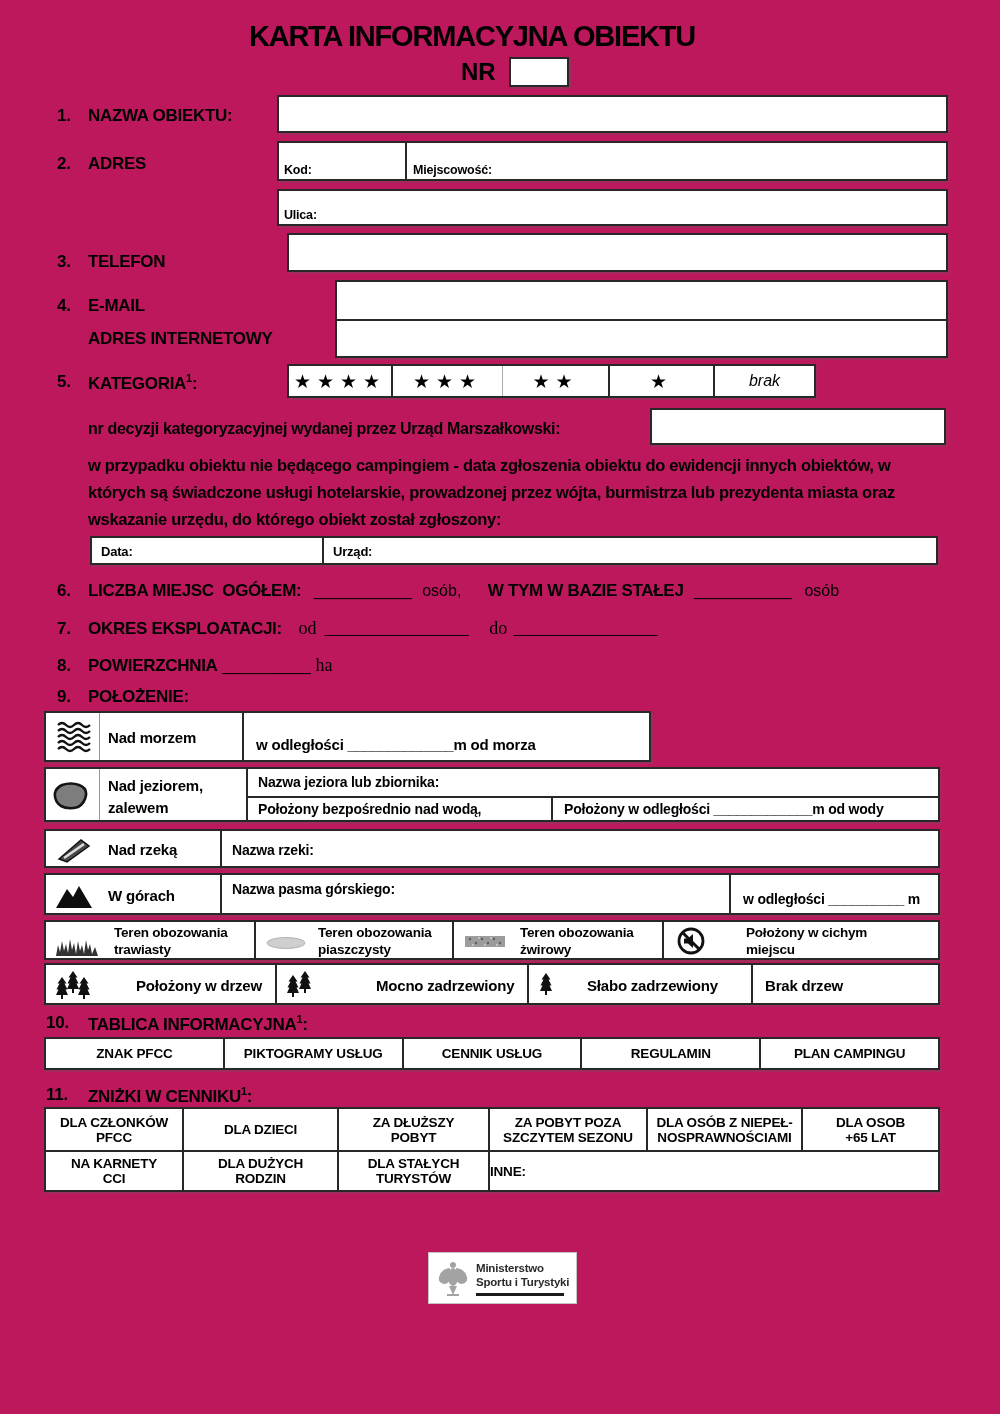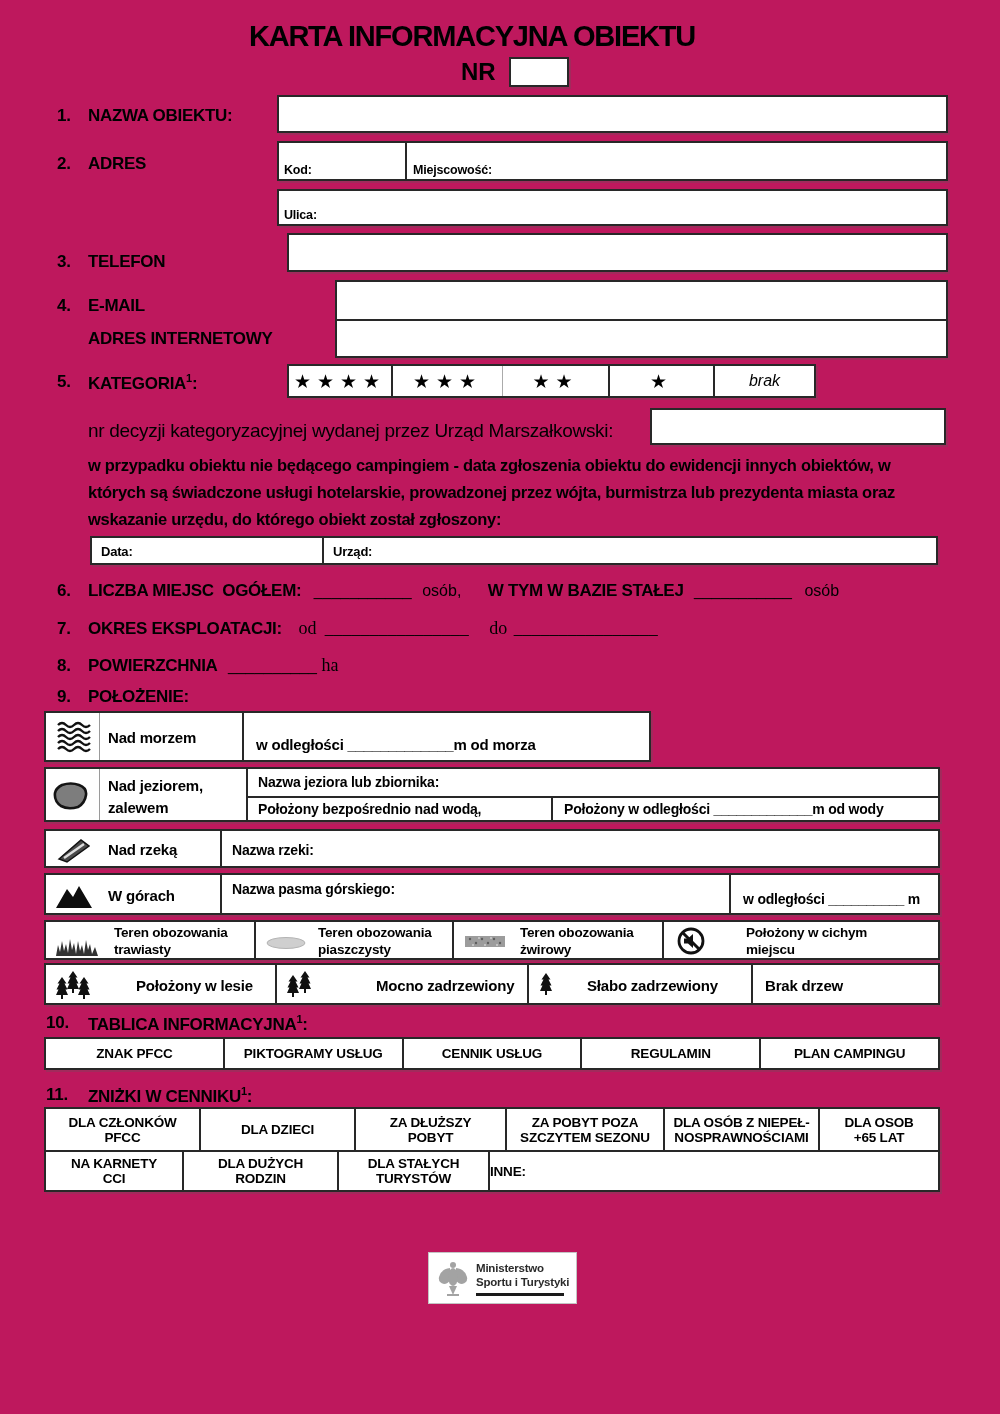--- a/index.html
+++ b/index.html
@@ -78,21 +78,21 @@
   <div class="abs hnum" style="left:57px;top:372px">5.</div>
   <div class="abs hlab" style="left:88px;top:372px"><span>KATEGORIA</span><sup>1</sup><span>:</span></div>
   <div class="abs b" style="left:287px;top:364px;width:529px;height:34px">
     <div class="abs optcell stars" style="left:0;top:0;bottom:0;width:104px;border-right:2px solid #282828">★★★★</div>
     <div class="abs optcell stars" style="left:104px;top:0;bottom:0;width:110px;border-right:1px solid #ababab">★★★</div>
     <div class="abs optcell stars" style="left:214px;top:0;bottom:0;width:107px;border-right:2px solid #282828">★★</div>
     <div class="abs optcell stars" style="left:321px;top:0;bottom:0;width:105px;border-right:2px solid #282828">★</div>
     <div class="abs optcell" style="left:426px;top:0;bottom:0;right:0;font-style:italic;font-size:16px">brak</div>
   </div>
 
-  <div class="abs" style="left:88px;top:420px;font-weight:400;font-size:19px;letter-spacing:-.3px">nr decyzji kategoryzacyjnej wydanej przez Urząd Marszałkowski:</div>
+  <div class="abs" style="left:88px;top:420px;font-weight:700;font-size:16px;letter-spacing:-.3px">nr decyzji kategoryzacyjnej wydanej przez Urząd Marszałkowski:</div>
   <div class="abs b" style="left:650px;top:408px;width:296px;height:37px"></div>
 
   <div class="abs" style="left:88px;top:452px;width:820px;font-weight:700;font-size:16.5px;line-height:27px;letter-spacing:-.3px">w przypadku obiektu nie będącego campingiem -  data zgłoszenia obiektu do ewidencji innych obiektów, w których są świadczone usługi hotelarskie, prowadzonej przez wójta, burmistrza lub prezydenta miasta oraz wskazanie urzędu, do którego obiekt został zgłoszony:</div>
 
   <div class="abs b" style="left:90px;top:536px;width:848px;height:29px">
     <div class="vline" style="left:230px"></div>
     <div class="abs fld" style="left:9px;top:6px;font-size:13px">Data:</div>
     <div class="abs" style="left:0;top:0;width:230px;height:100%"></div>
     <div class="abs fld" style="left:241px;top:6px;font-size:13px">Urząd:</div>
     <div class="abs" style="left:232px;top:0;right:0;height:100%"></div>
@@ -114,21 +114,21 @@
     <span class="hlab">OKRES EKSPLOATACJI:</span>
     <span class="ser" style="margin-left:12px">od</span>
     <span class="ser" style="margin-left:4px">________________</span>
     <span class="ser" style="margin-left:16px">do</span>
     <span class="ser" style="margin-left:2px">________________</span>
   </div>
 
   <div class="abs hnum" style="left:57px;top:656px">8.</div>
   <div class="abs" style="left:88px;top:655px;white-space:nowrap">
     <span class="hlab">POWIERZCHNIA</span>
-    <span class="rg" style="margin-left:6px">__________</span>
+    <span class="rg" style="">__________</span>
     <span class="ser">ha</span>
   </div>
 
   <div class="abs hnum" style="left:57px;top:687px">9.</div>
   <div class="abs hlab" style="left:88px;top:687px">POŁOŻENIE:</div>
 
   <div class="abs b" style="left:44px;top:711px;width:607px;height:51px">
     <div class="abs" style="left:9px;top:8px">
       <svg width="40" height="32" viewBox="0 0 40 32" fill="none" stroke="#111" stroke-width="2.4">
         <path d="M3 4 q4 -4 8 0 t8 0 t8 0 t8 0"></path>
@@ -238,21 +238,21 @@
   </div>
 
   <div class="abs b" style="left:44px;top:963px;width:896px;height:42px">
     <div class="abs" style="left:10px;top:5px">
       <svg width="36" height="30" viewBox="0 0 36 30" fill="#111">
         <use href="#fir" x="0" y="7"></use>
           <use href="#fir" x="11" y="1"></use>
           <use href="#fir" x="22" y="7"></use>
       </svg>
     </div>
-    <div class="abs ct15" style="left:90px;top:12px">Położony w lesie</div>
+    <div class="abs ct15" style="left:90px;top:12px">Położony w drzew</div>
     <div class="vline" style="left:229px"></div>
     <div class="abs" style="left:241px;top:5px">
       <svg width="26" height="30" viewBox="0 0 26 30" fill="#111">
         <use href="#fir" x="0" y="5"></use>
           <use href="#fir" x="12" y="1"></use>
       </svg>
     </div>
     <div class="abs ct15" style="left:330px;top:12px">Mocno zadrzewiony</div>
     <div class="vline" style="left:481px"></div>
     <div class="abs" style="left:493px;top:6px">
@@ -271,21 +271,21 @@
     <div style="flex:1">ZNAK PFCC</div>
     <div style="flex:1">PIKTOGRAMY  USŁUG</div>
     <div style="flex:1">CENNIK USŁUG</div>
     <div style="flex:1">REGULAMIN</div>
     <div style="flex:1">PLAN CAMPINGU</div>
   </div>
 
   <div class="abs hnum" style="left:46px;top:1085px">11.</div>
   <div class="abs hlab" style="left:88px;top:1085px"><span>ZNIŻKI W CENNIKU</span><sup>1</sup><span>:</span></div>
   <div class="abs b tbl" style="left:44px;top:1107px;width:896px;height:45px">
-    <div class="ml" style="width:153px">DLA CZŁONKÓW
+    <div class="ml" style="width:136px">DLA CZŁONKÓW
 PFCC</div>
     <div class="ml" style="width:155px">DLA DZIECI</div>
     <div class="ml" style="width:151px">ZA DŁUŻSZY
 POBYT</div>
     <div class="ml" style="width:158px">ZA POBYT POZA
 SZCZYTEM SEZONU</div>
     <div class="ml" style="width:155px">DLA OSÓB Z NIEPEŁ-
 NOSPRAWNOŚCIAMI</div>
     <div class="ml" style="flex:1">DLA OSOB
 +65 LAT</div>

